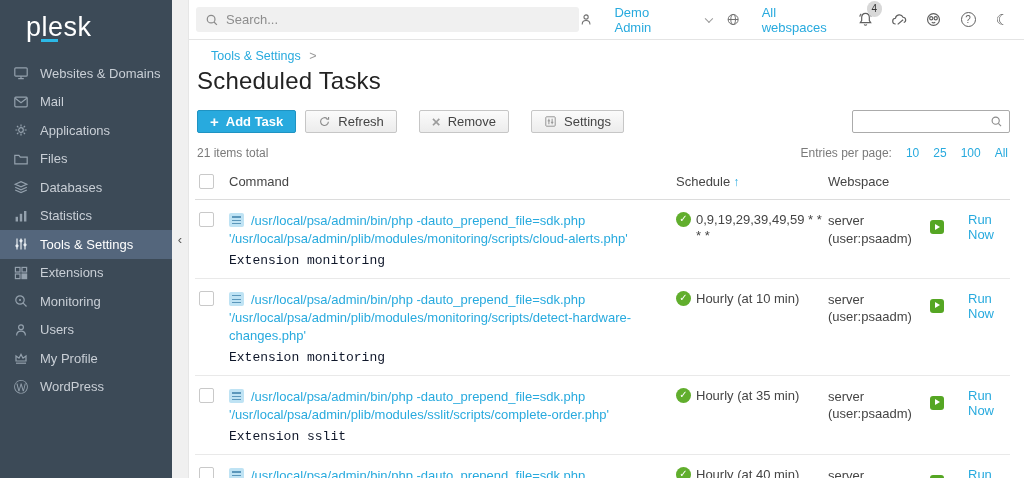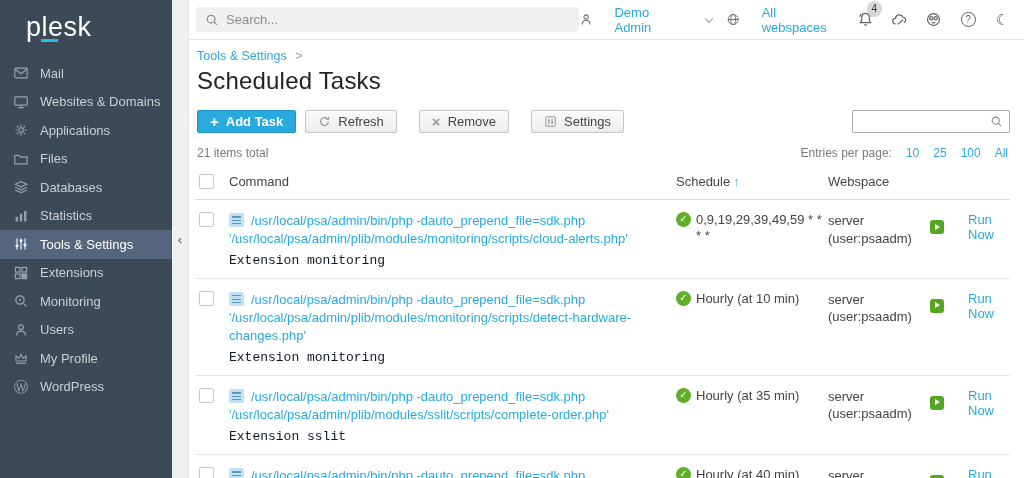--- a/index.html
+++ b/index.html
@@ -34,21 +34,21 @@
   .tb-link svg { width:15px; height:15px; color:#6e6e6e; }
   .chev-down { width:6px; height:6px; border-right:1.5px solid #9b9b9b; border-bottom:1.5px solid #9b9b9b; transform:rotate(45deg) translate(-1px,-1px); }
   .tb-icon { position:relative; width:20px; height:20px; display:flex; align-items:center; justify-content:center; cursor:pointer; color:#5f5f5f; }
   .tb-icon svg { width:17px; height:17px; }
   .badge { position:absolute; top:-9px; right:-7px; background:#d8d8d8; color:#333; font-size:10px; line-height:1; padding:3px 5px; border-radius:9px; }
   .help-circle { width:15px; height:15px; border:1.3px solid #5f5f5f; border-radius:50%; font-size:10px; display:flex; align-items:center; justify-content:center; color:#5f5f5f; }
   .moon { font-size:15px; color:#5f5f5f; }
 
   
   .content { flex:1; padding:9px 14px 0 6px; overflow:hidden; }
-  .breadcrumb { font-size:12.5px; margin-left:2px; }
+  .breadcrumb { font-size:12.5px; margin-left:16px; }
   .breadcrumb a { color:#28aade; text-decoration:none; cursor:pointer; }
   .breadcrumb .sep { color:#9a9a9a; margin-left:5px; }
   h1 { font-size:24px; font-weight:400; color:#232323; margin:4px 0 15px 2px; letter-spacing:.2px; }
 
   .toolbar { display:flex; align-items:center; margin:0 0 13px 2px; }
   .btn { height:23px; display:inline-flex; align-items:center; gap:7px; padding:0 12px; font-size:13px; color:#444;
          background:linear-gradient(#fbfbfb,#ececec); border:1px solid #c6c6c6; border-radius:2px; cursor:pointer; font-family:inherit; }
   .btn svg { width:13px; height:13px; color:#8b8b8b; }
   .btn .x-glyph { color:#9c9c9c; font-size:15px; line-height:1; font-weight:bold; }
   .btn-primary { background:#28aade; border-color:#1f93c2; color:#fff; font-weight:bold; }
@@ -87,31 +87,31 @@
 <div class="app">
 
   <aside class="sidebar">
     <div class="logo">
       <span>plesk</span>
       <span class="logo-underline"></span>
     </div>
     <nav class="nav">
       <div class="nav-item">
         <svg class="ni" viewBox="0 0 16 16" fill="none" stroke="currentColor" stroke-width="1.2">
+            <rect x="1.8" y="2.8" width="12.4" height="8.4" rx="1"></rect>
+            <path d="M8 11.2v2M5.2 13.6h5.6"></path>
+          </svg>
+        <span>Websites &amp; Domains</span>
+      </div>
+      <div class="nav-item">
+        <svg class="ni" viewBox="0 0 16 16" fill="none" stroke="currentColor" stroke-width="1.2">
             <rect x="1.8" y="3.2" width="12.4" height="9.6" rx="1"></rect>
             <path d="M2.2 4.2 8 8.8l5.8-4.6"></path>
           </svg>
         <span>Mail</span>
-      </div>
-      <div class="nav-item">
-        <svg class="ni" viewBox="0 0 16 16" fill="none" stroke="currentColor" stroke-width="1.2">
-            <rect x="1.8" y="2.8" width="12.4" height="8.4" rx="1"></rect>
-            <path d="M8 11.2v2M5.2 13.6h5.6"></path>
-          </svg>
-        <span>Websites &amp; Domains</span>
       </div>
       <div class="nav-item">
         <svg class="ni" viewBox="0 0 16 16" fill="none" stroke="currentColor" stroke-width="1.2">
             <circle cx="8" cy="8" r="2.3"></circle>
             <path d="M8 2.4v2M8 11.6v2M2.4 8h2M11.6 8h2M4 4l1.4 1.4M10.6 10.6 12 12M12 4l-1.4 1.4M5.4 10.6 4 12"></path>
           </svg>
         <span>Applications</span>
       </div>
       <div class="nav-item">
         <svg class="ni" viewBox="0 0 16 16" fill="none" stroke="currentColor" stroke-width="1.2">

